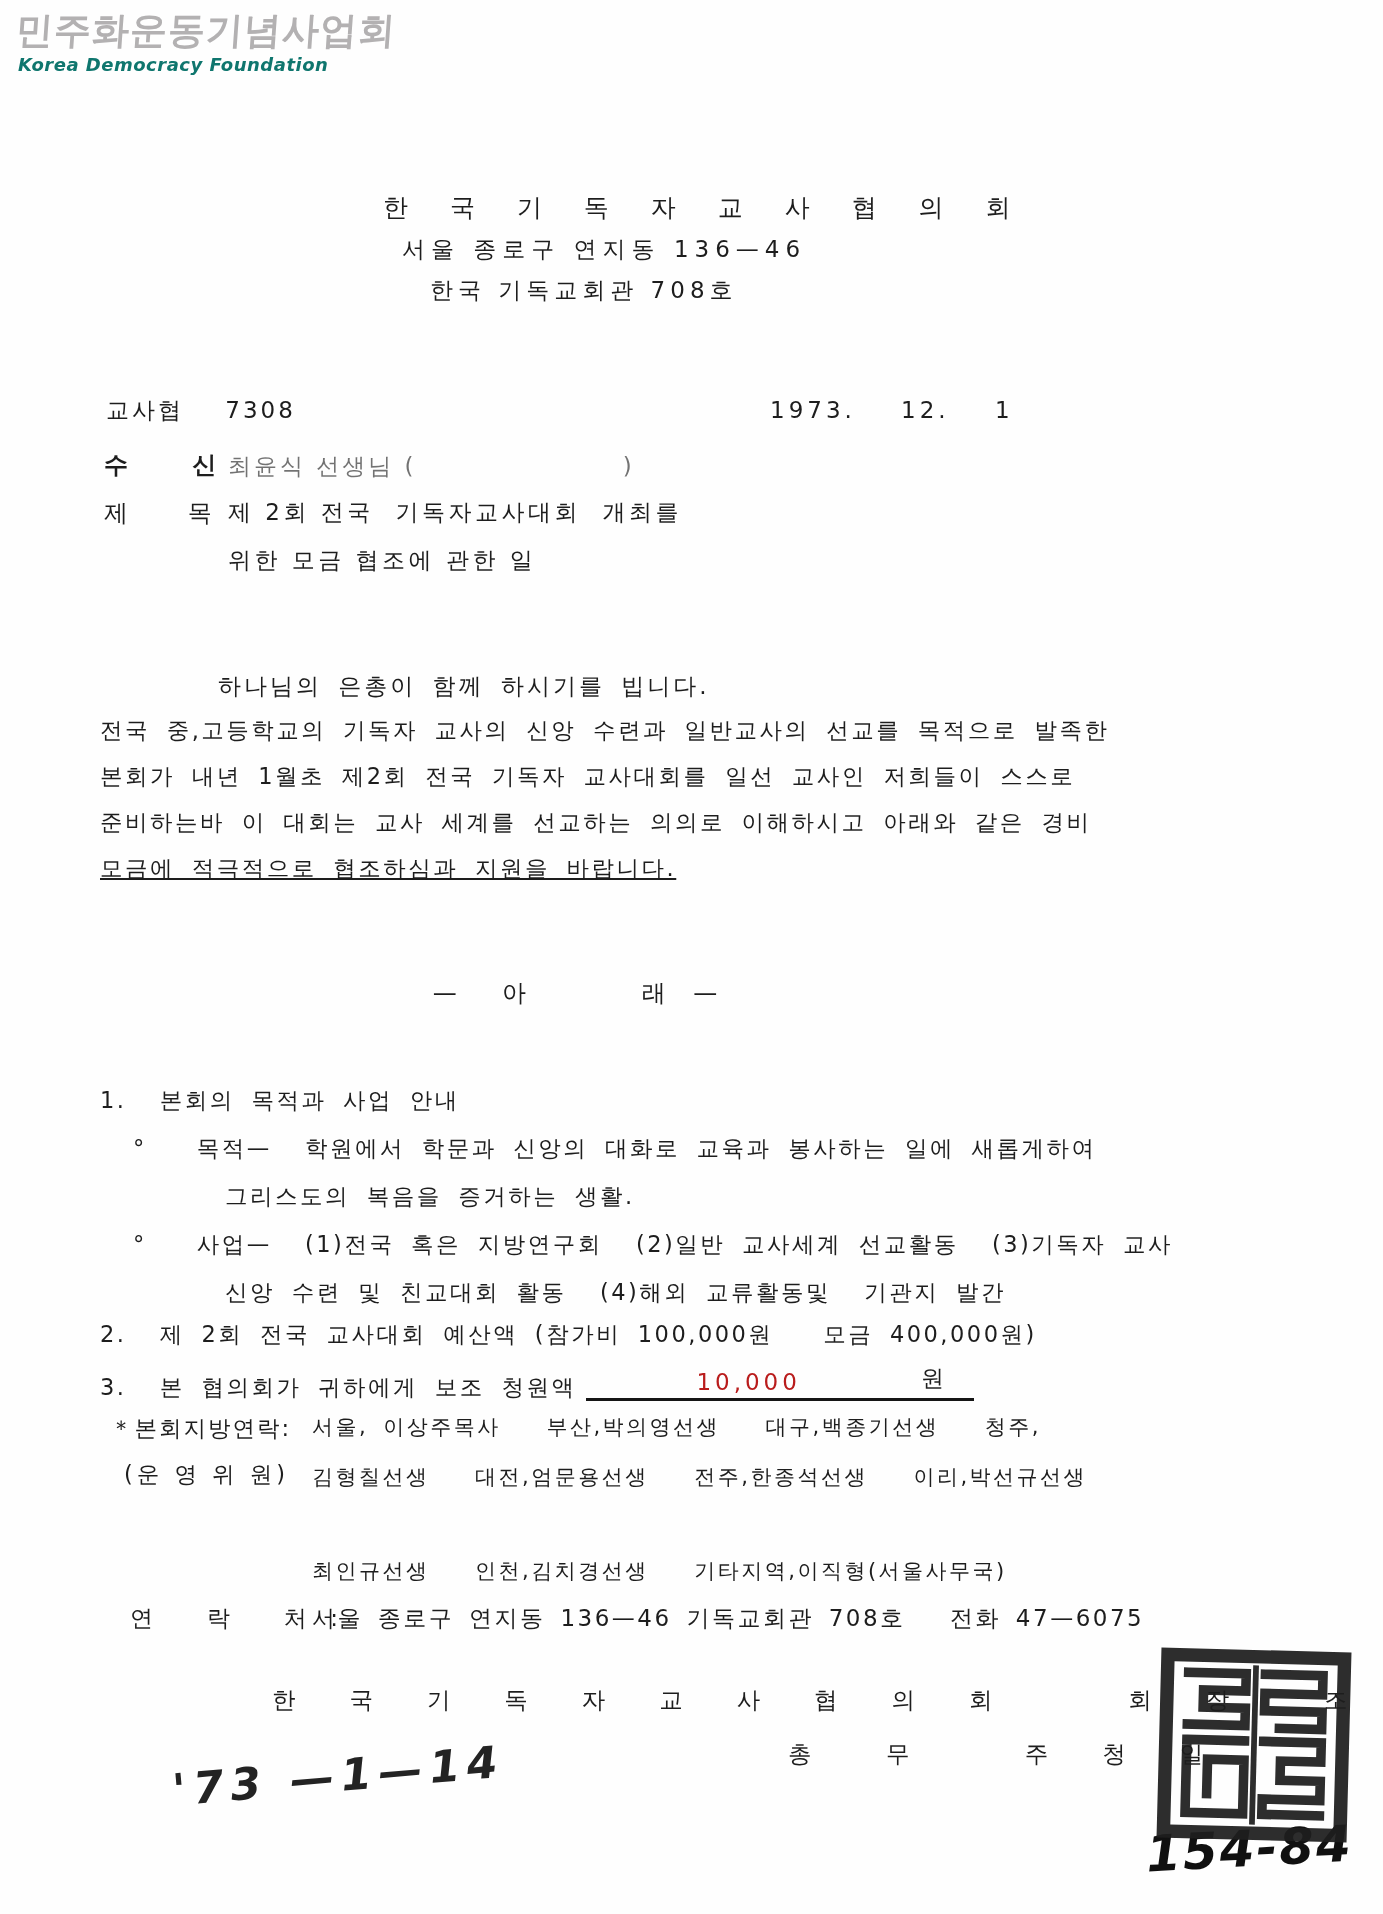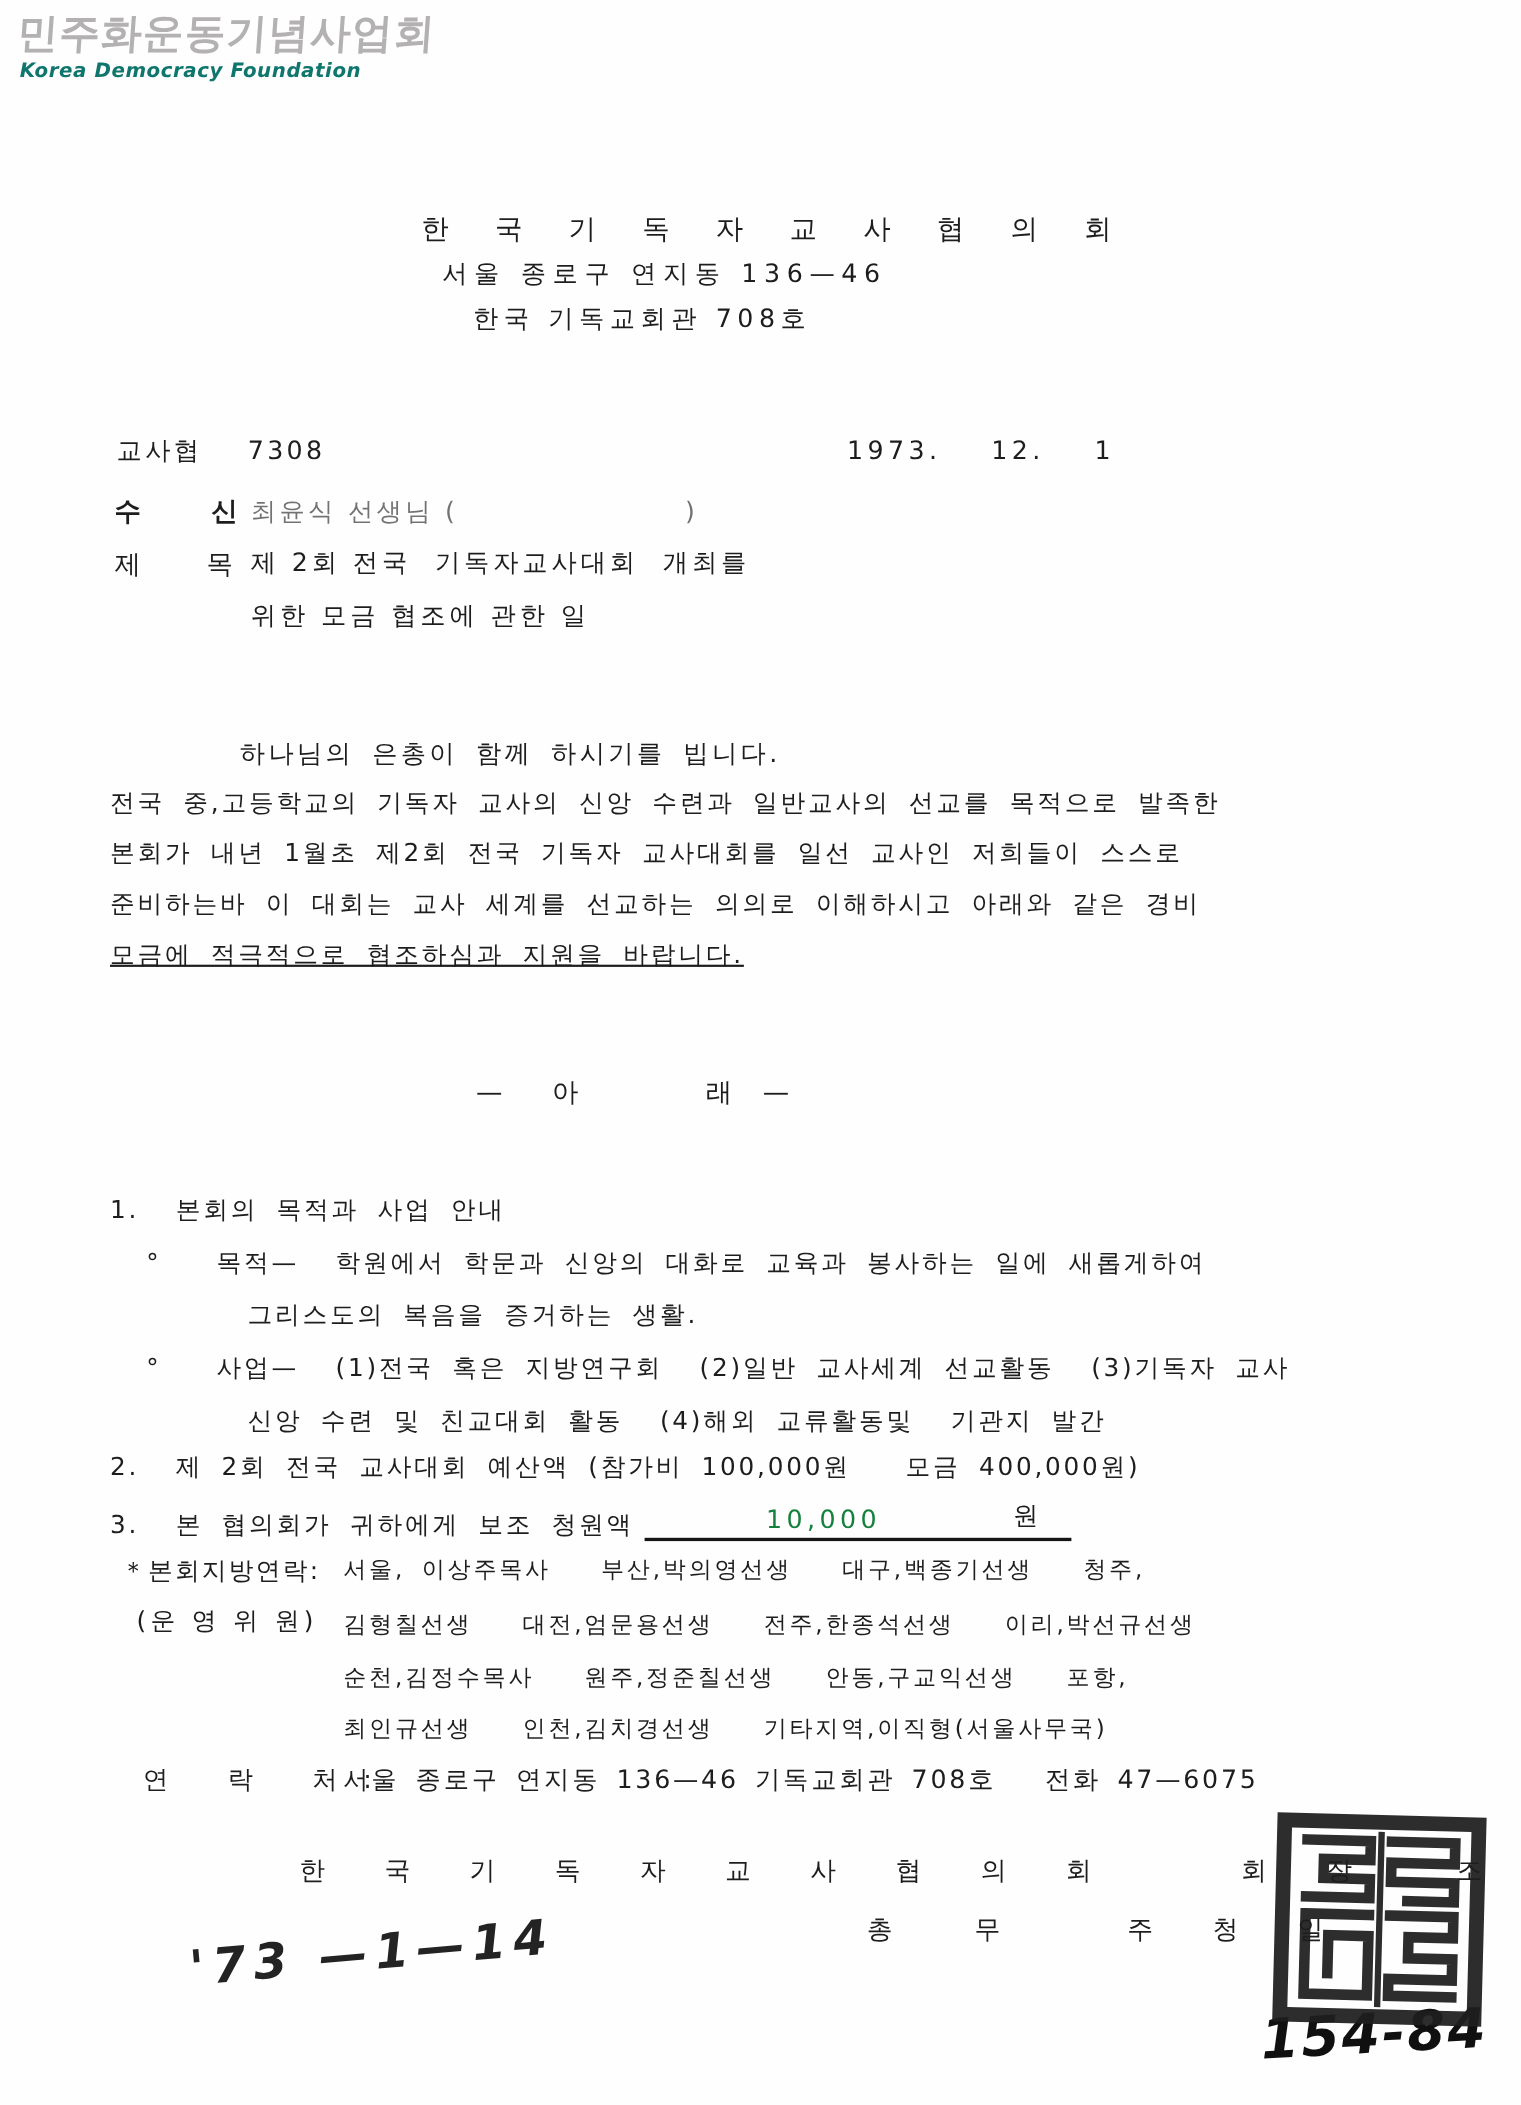--- a/index.html
+++ b/index.html
@@ -35,21 +35,21 @@
   .t-below{left:0;top:978px;width:1160px;text-align:center;font-size:24px;letter-spacing:10px;}
   
   .t-i1{left:100px;top:1086px;}
   .t-p1{left:133px;top:1134px;}
   .t-p2{left:225px;top:1182px;}
   .t-s1{left:133px;top:1230px;}
   .t-s2{left:225px;top:1278px;}
   .t-i2{left:100px;top:1320px;}
   .t-i3{left:100px;top:1364px;}
   .blank{display:inline-block;width:388px;border-bottom:3px solid #151515;position:relative;height:34px;vertical-align:bottom;margin-left:10px;}
-  .blank .amt{position:absolute;left:110px;top:4px;font-size:23px;letter-spacing:4px;color:#15803d;}
+  .blank .amt{position:absolute;left:110px;top:4px;font-size:23px;letter-spacing:4px;color:#b91c1c;}
   .blank .unit{position:absolute;right:28px;top:0;font-size:23px;color:#1d1d1d;}
   
   .t-c1l{left:110px;top:1414px;font-size:22.5px;letter-spacing:2px;}
   .t-c1{left:312px;top:1414px;}
   .t-c2l{left:124px;top:1460px;font-size:22.5px;letter-spacing:4px;}
   .t-c2{left:312px;top:1464px;}
   .t-c3{left:312px;top:1512px;}
   .t-c4{left:312px;top:1558px;}
   .t-cc{font-size:21px;letter-spacing:2.5px;word-spacing:6px;}
   .t-cl{left:130px;top:1604px;font-size:23px;letter-spacing:8px;}
@@ -99,21 +99,20 @@
   <div class="ln t-body t-s1">°   사업—  (1)전국 혹은 지방연구회  (2)일반 교사세계 선교활동  (3)기독자 교사</div>
   <div class="ln t-body t-s2">신앙 수련 및 친교대회 활동  (4)해외 교류활동및  기관지 발간</div>
   <div class="ln t-body t-i2">2.  제 2회 전국 교사대회 예산액 (참가비 100,000원   모금 400,000원)</div>
 
   <div class="ln t-body t-i3"><span>3.  본 협의회가 귀하에게 보조 청원액</span><span class="blank"><span class="amt">10,000</span><span class="unit">원</span></span></div>
 
   <div class="ln t-c1l">＊본회지방연락:</div>
   <div class="ln t-cc t-c1">서울, 이상주목사   부산,박의영선생   대구,백종기선생   청주,</div>
   <div class="ln t-c2l">(운 영 위 원)</div>
   <div class="ln t-cc t-c2">김형칠선생   대전,엄문용선생   전주,한종석선생   이리,박선규선생</div>
-  <div class="ln t-cc t-c3">순천,김정수목사   원주,정준칠선생   안동,구교익선생   포항,</div>
   <div class="ln t-cc t-c4">최인규선생   인천,김치경선생   기타지역,이직형(서울사무국)</div>
 
   <div class="ln t-cl">연   락   처 :</div>
   <div class="ln t-cv">서울 종로구 연지동 136—46 기독교회관 708호   전화 47—6075</div>
 
   <div class="ln t-sig1">한  국  기  독  자  교  사  협  의  회      회  장    조  세  환</div>
   <div class="ln t-sig2">총   무     주  청  일</div>
 
   <svg class="stamp" viewBox="0 0 100 100">
     <g stroke="#1e1e1e" fill="none" stroke-linecap="square">

